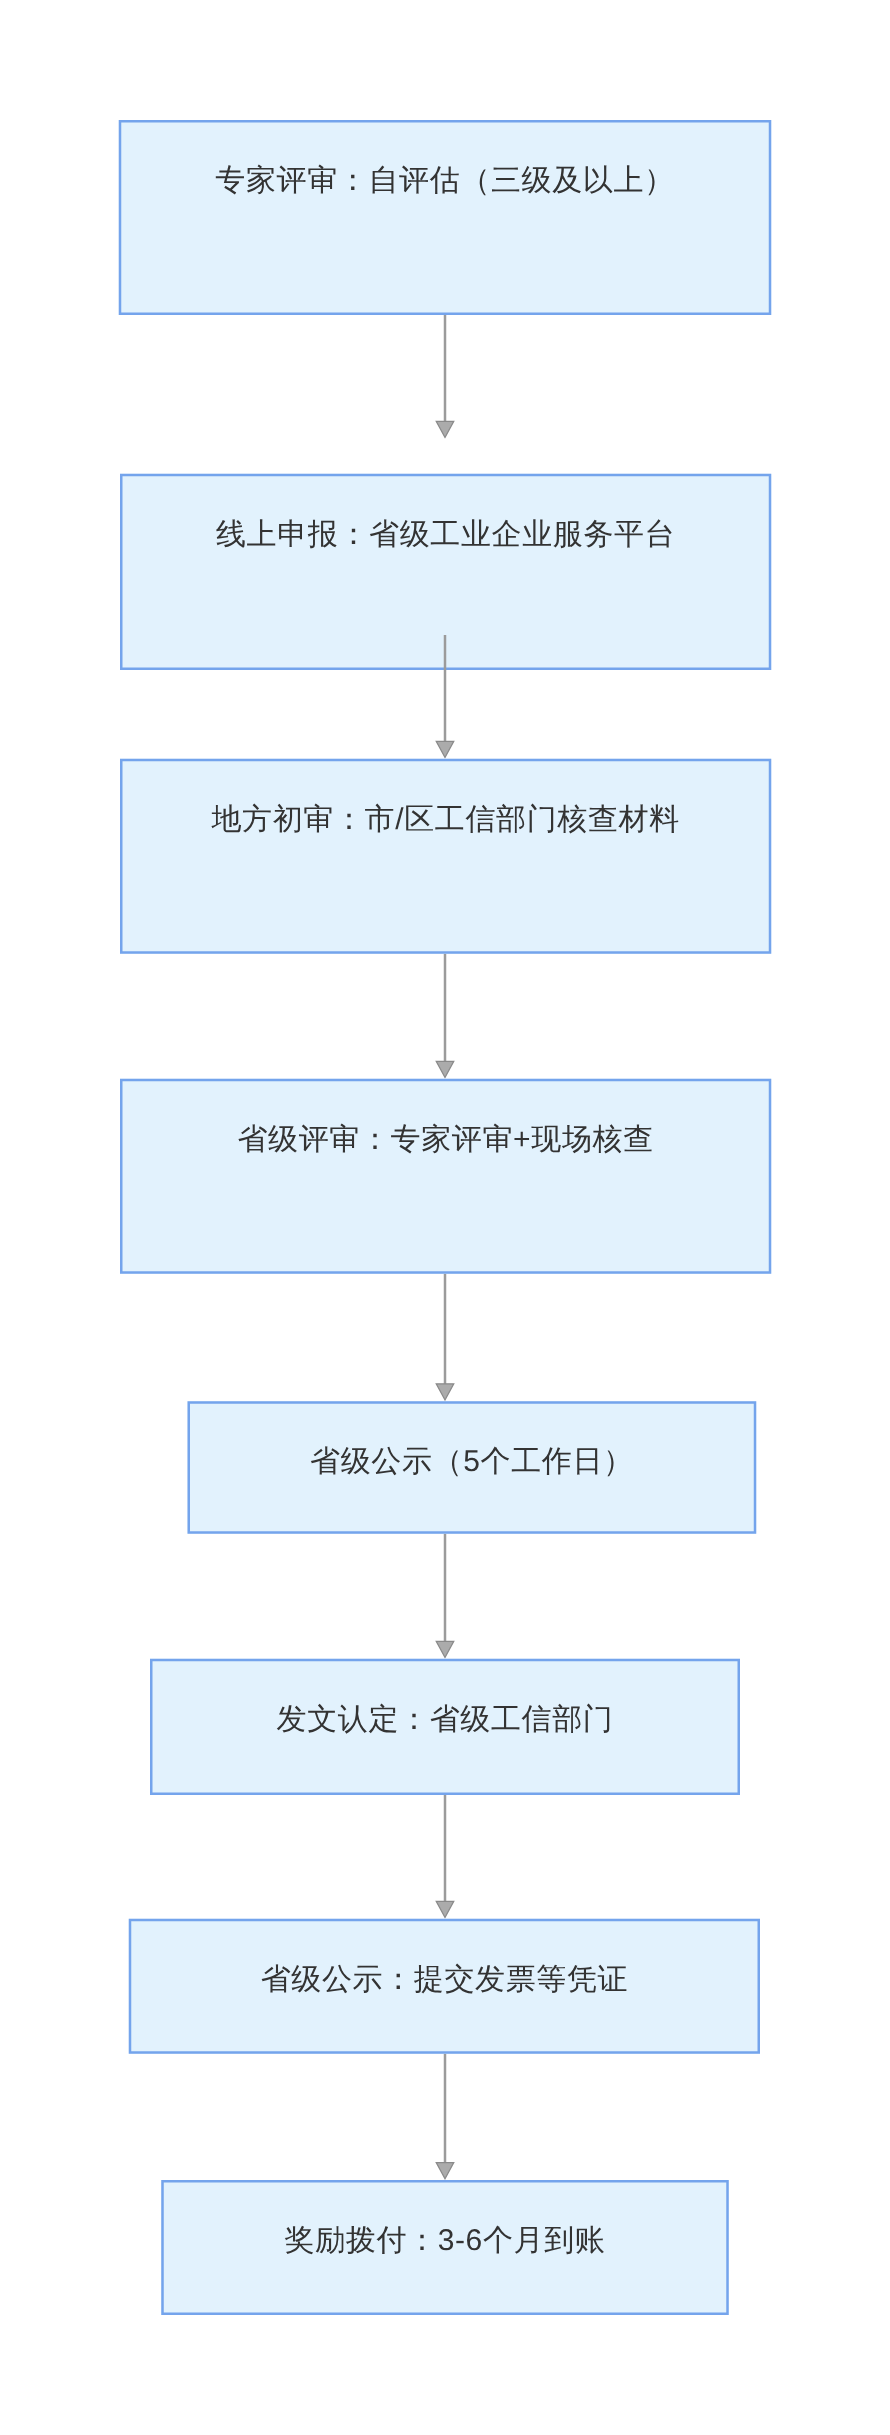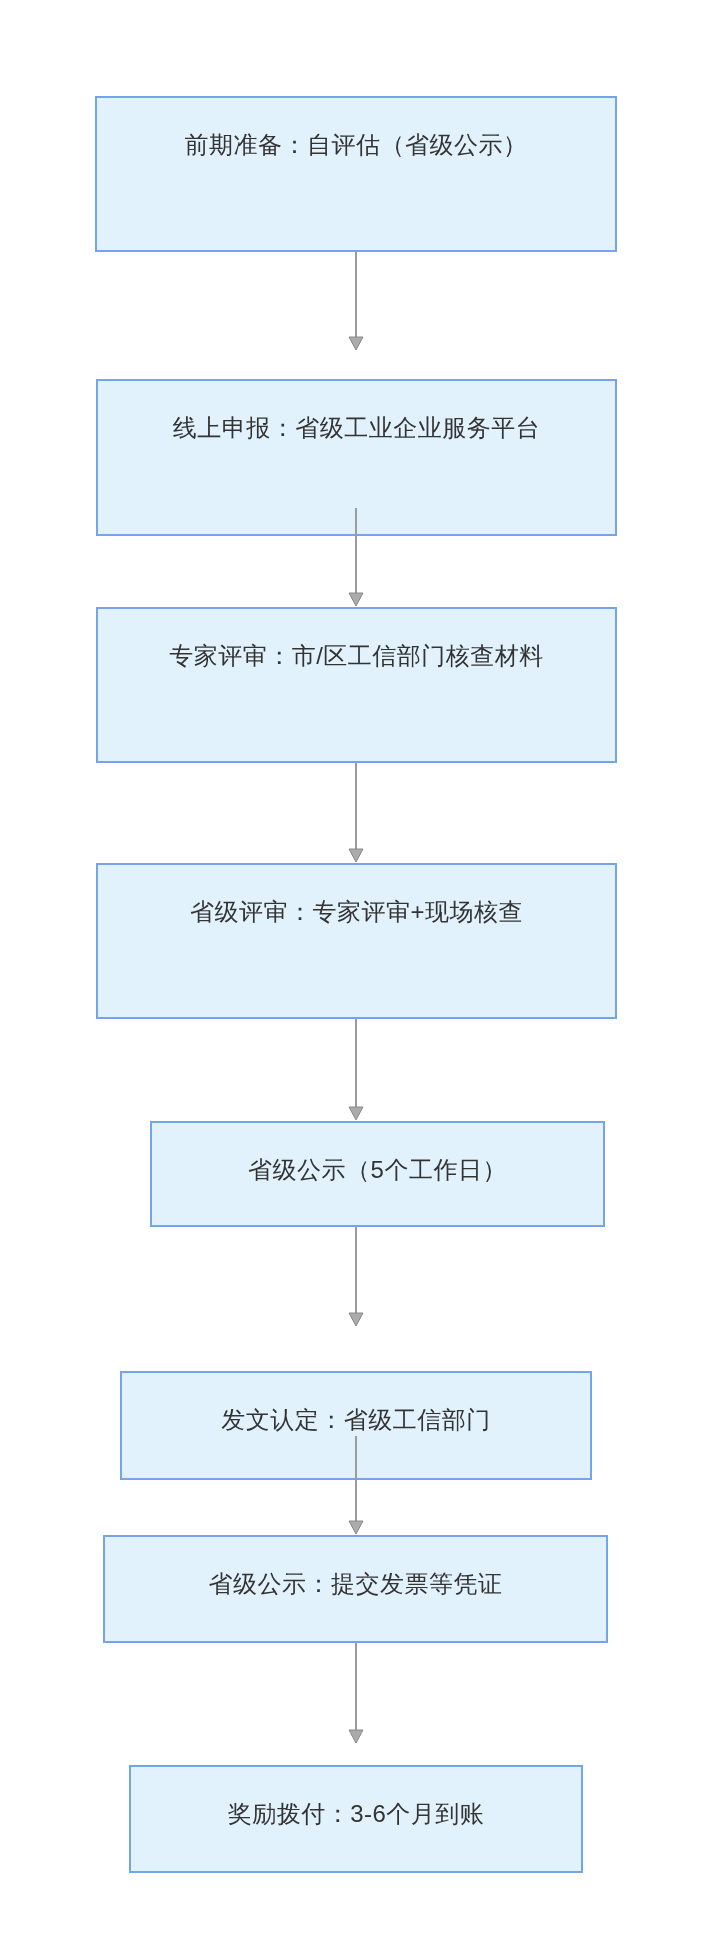--- a/index.html
+++ b/index.html
@@ -25,23 +25,23 @@
     font-size: 24px;
     line-height: 24px;
     color: var(--text, #333333);
     letter-spacing: 0.5px;
   }
   .s1 { left: 95px;  top: 96px;   width: 522px; height: 156px; }
   .s2 { left: 96px;  top: 351px;  width: 521px; height: 157px; margin-top: 28px; }
   .s3 { left: 96px;  top: 607px;  width: 521px; height: 156px; }
   .s4 { left: 96px;  top: 863px;  width: 521px; height: 156px; }
   .s5 { left: 128px; top: 1121px; width: 455px; height: 106px; margin-left: 22px; }
-  .s6 { left: 120px; top: 1327px; width: 472px; height: 109px; margin-top: 44px; }
+  .s6 { left: 120px; top: 1327px; width: 472px; height: 109px; }
   .s7 { left: 103px; top: 1535px; width: 505px; height: 108px; }
-  .s8 { left: 129px; top: 1744px; width: 454px; height: 108px; margin-top: 21px; }
+  .s8 { left: 129px; top: 1744px; width: 454px; height: 108px; }
 
   .arrow { position: absolute; left: 347px; display: block; }
   .a1 { top: 252px; }
   .a2 { top: 508px; }
   .a3 { top: 763px; }
   .a4 { top: 1019px; }
   .a5 { top: 1227px; }
   .a6 { top: 1436px; }
   .a7 { top: 1643px; }
 
@@ -54,39 +54,39 @@
     stroke: var(--arrow-head-stroke, #8A8A8A);
     stroke-width: 1;
   }
 </style>
 </head>
 <body>
 
 <div class="canvas">
 
   <div class="step s1">
-    <span>前期准备：自评估（省级公示）</span>
+    <span>专家评审：自评估（三级及以上）</span>
   </div>
 
   <svg class="arrow a1" width="18" height="99" viewBox="0 0 18 99">
     <line x1="9" y1="0" x2="9" y2="86"></line>
     <polygon points="2,85 16,85 9,98"></polygon>
   </svg>
 
   <div class="step s2">
     <span>线上申报：省级工业企业服务平台</span>
   </div>
 
   <svg class="arrow a2" width="18" height="99" viewBox="0 0 18 99">
     <line x1="9" y1="0" x2="9" y2="86"></line>
     <polygon points="2,85 16,85 9,98"></polygon>
   </svg>
 
   <div class="step s3">
-    <span>专家评审：市/区工信部门核查材料</span>
+    <span>地方初审：市/区工信部门核查材料</span>
   </div>
 
   <svg class="arrow a3" width="18" height="100" viewBox="0 0 18 100">
     <line x1="9" y1="0" x2="9" y2="87"></line>
     <polygon points="2,86 16,86 9,99"></polygon>
   </svg>
 
   <div class="step s4">
     <span>省级评审：专家评审+现场核查</span>
   </div>

